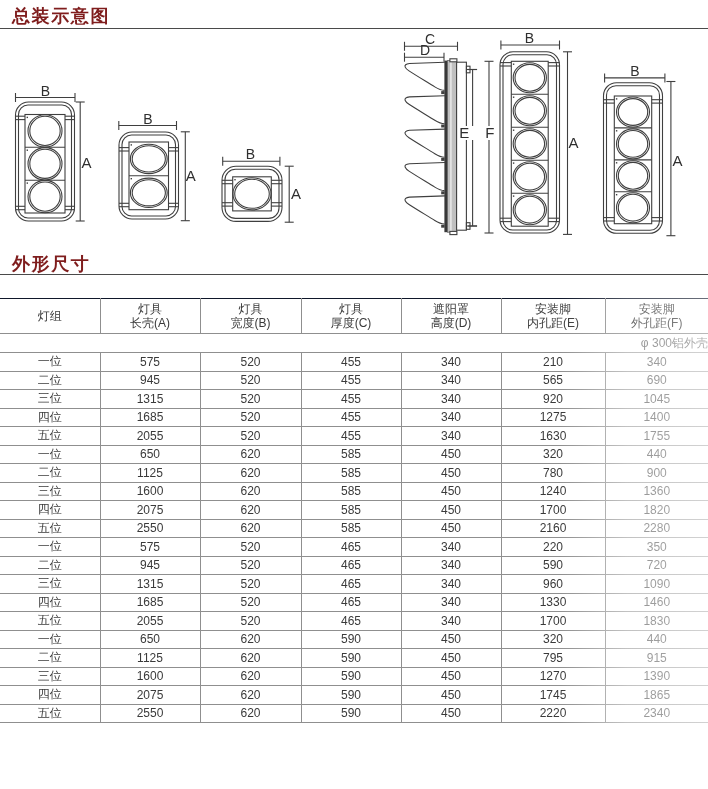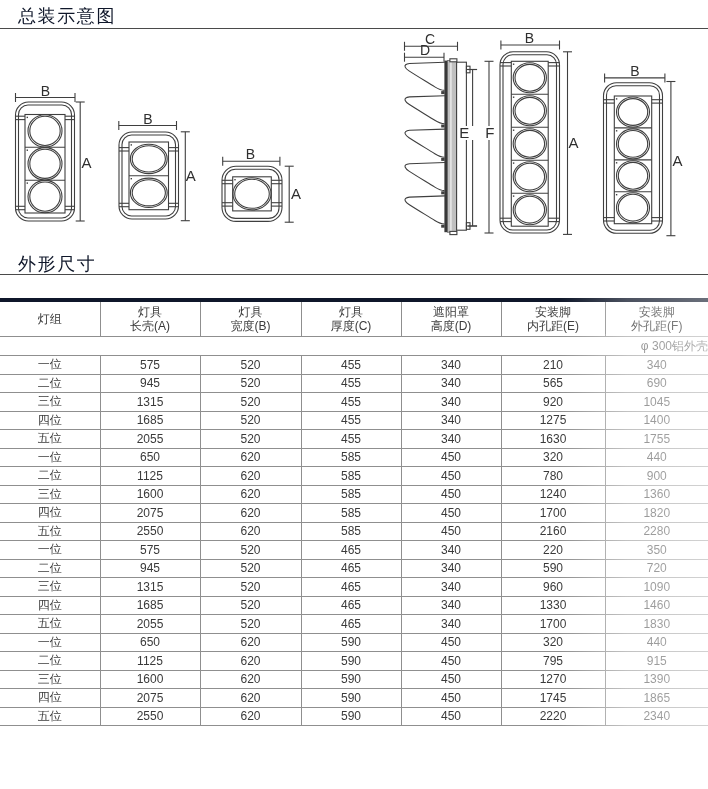--- a/index.html
+++ b/index.html
@@ -2,30 +2,30 @@
 <html lang="zh"><head>
 <meta charset="utf-8">
 <title>page</title>
 <style>
   html,body { margin:0; padding:0; }
   body {
     width:708px; height:789px; position:relative; background:#fff;
     font-family:"Liberation Sans", sans-serif; overflow:hidden;
   }
   .ttl {
-    position:absolute; left:18px; font-size:18px; font-weight:normal;
-    letter-spacing:1.6px; color:#0f172a; white-space:nowrap;
+    position:absolute; left:12px; font-size:18px; font-weight:bold;
+    letter-spacing:1.6px; color:#7f1d1d; white-space:nowrap;
   }
   .rule { position:absolute; left:0; width:708px; height:0;
            border-top:1.6px solid #4a4a4a; }
   table {
     position:absolute; left:0; top:298px; width:708px;
     border-collapse:collapse; table-layout:fixed;
     font-size:12px; color:#3a3a3a;
-    border-top:4px solid #0f172a;
+    border-top:1px solid #0f172a;
   }
   td { padding:0; text-align:center; vertical-align:middle;
        border-bottom:1px solid #8f8f8f; overflow:hidden; }
   td.v { border-right:1px solid #8f8f8f; }
   tr.h td { height:34px; line-height:14px; }
   tr.sec td { height:18px; text-align:right; padding-left:22px; }
   tr.d td { height:17.5px; }
   .fadeh {
     position:absolute; left:560px; top:298px; width:148px; height:36px;
     background:linear-gradient(to right, rgba(255,255,255,0) 0%,

